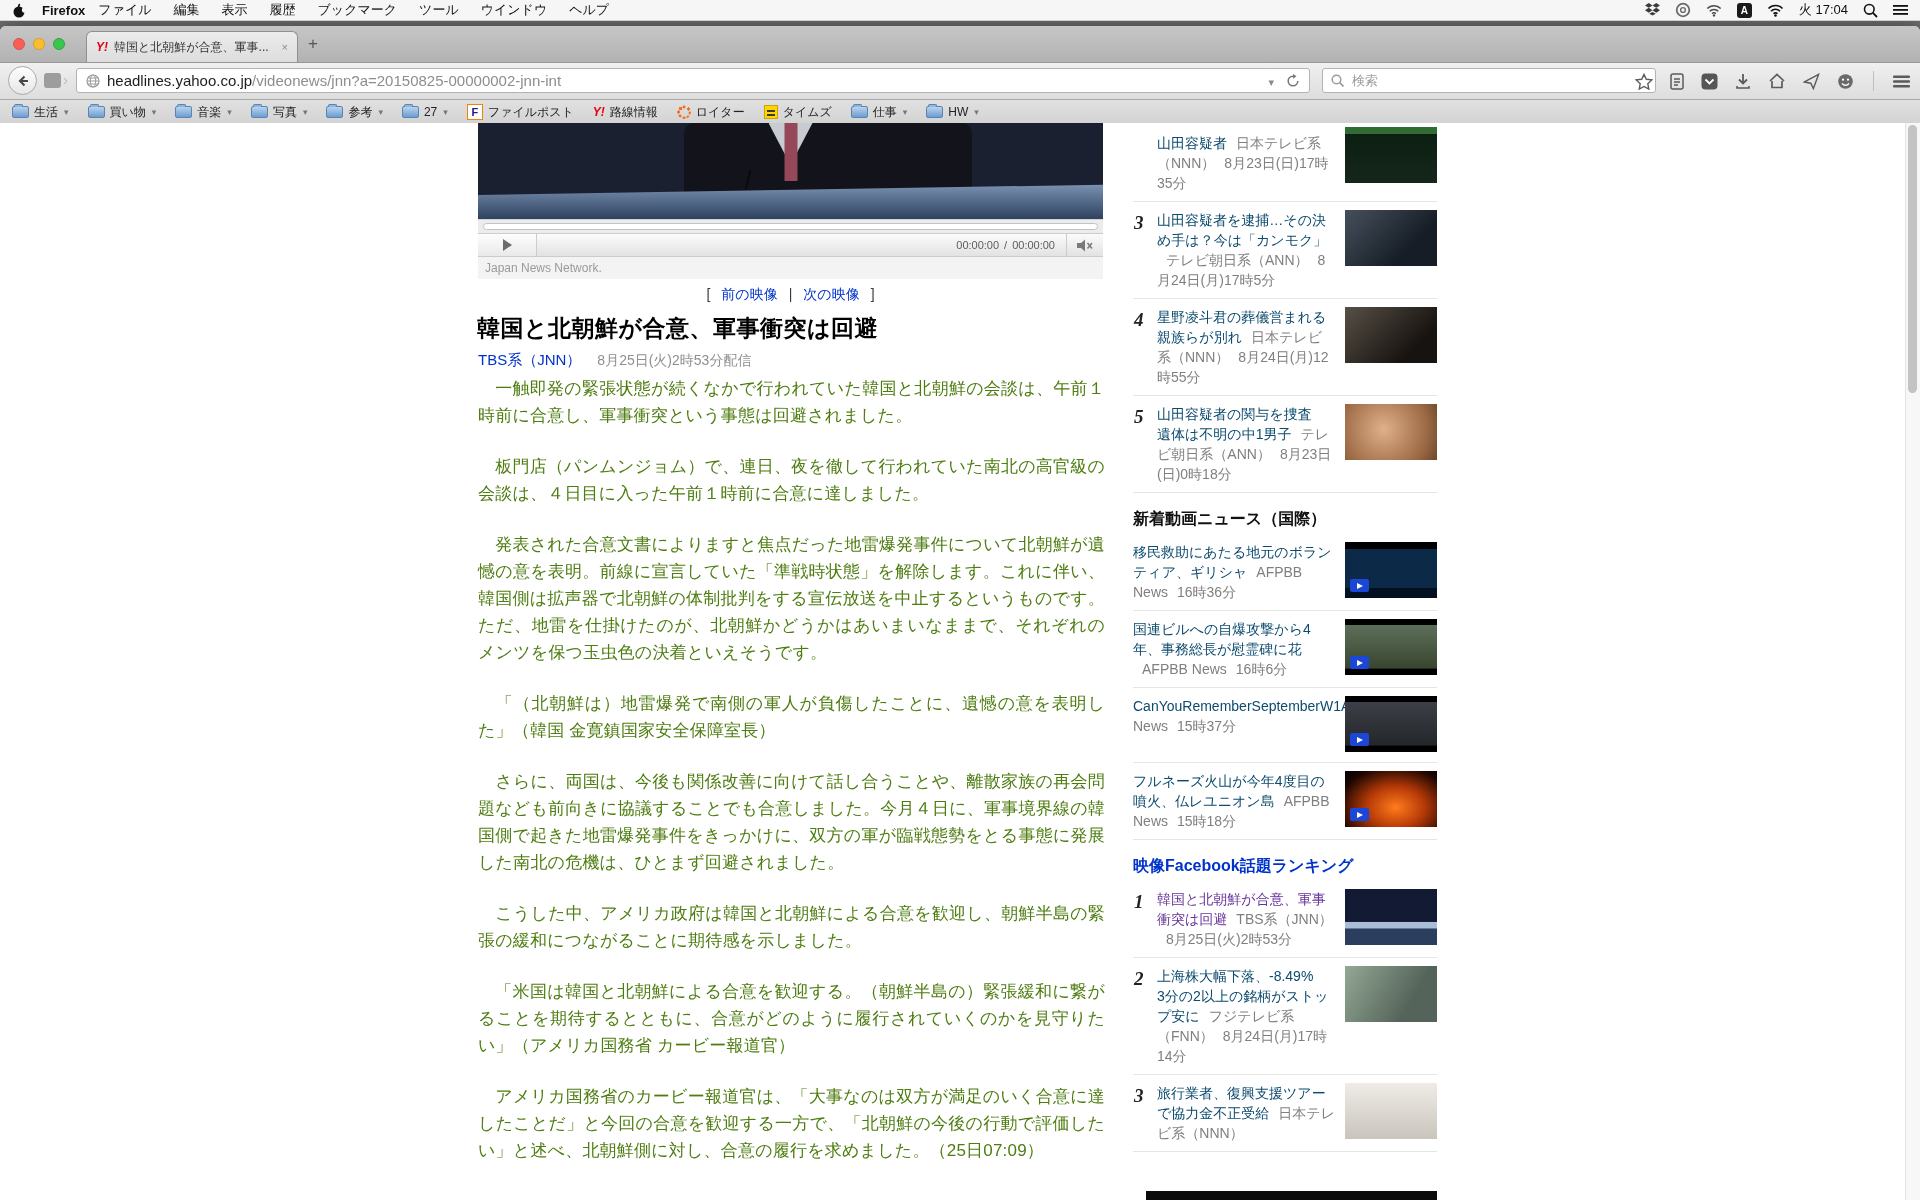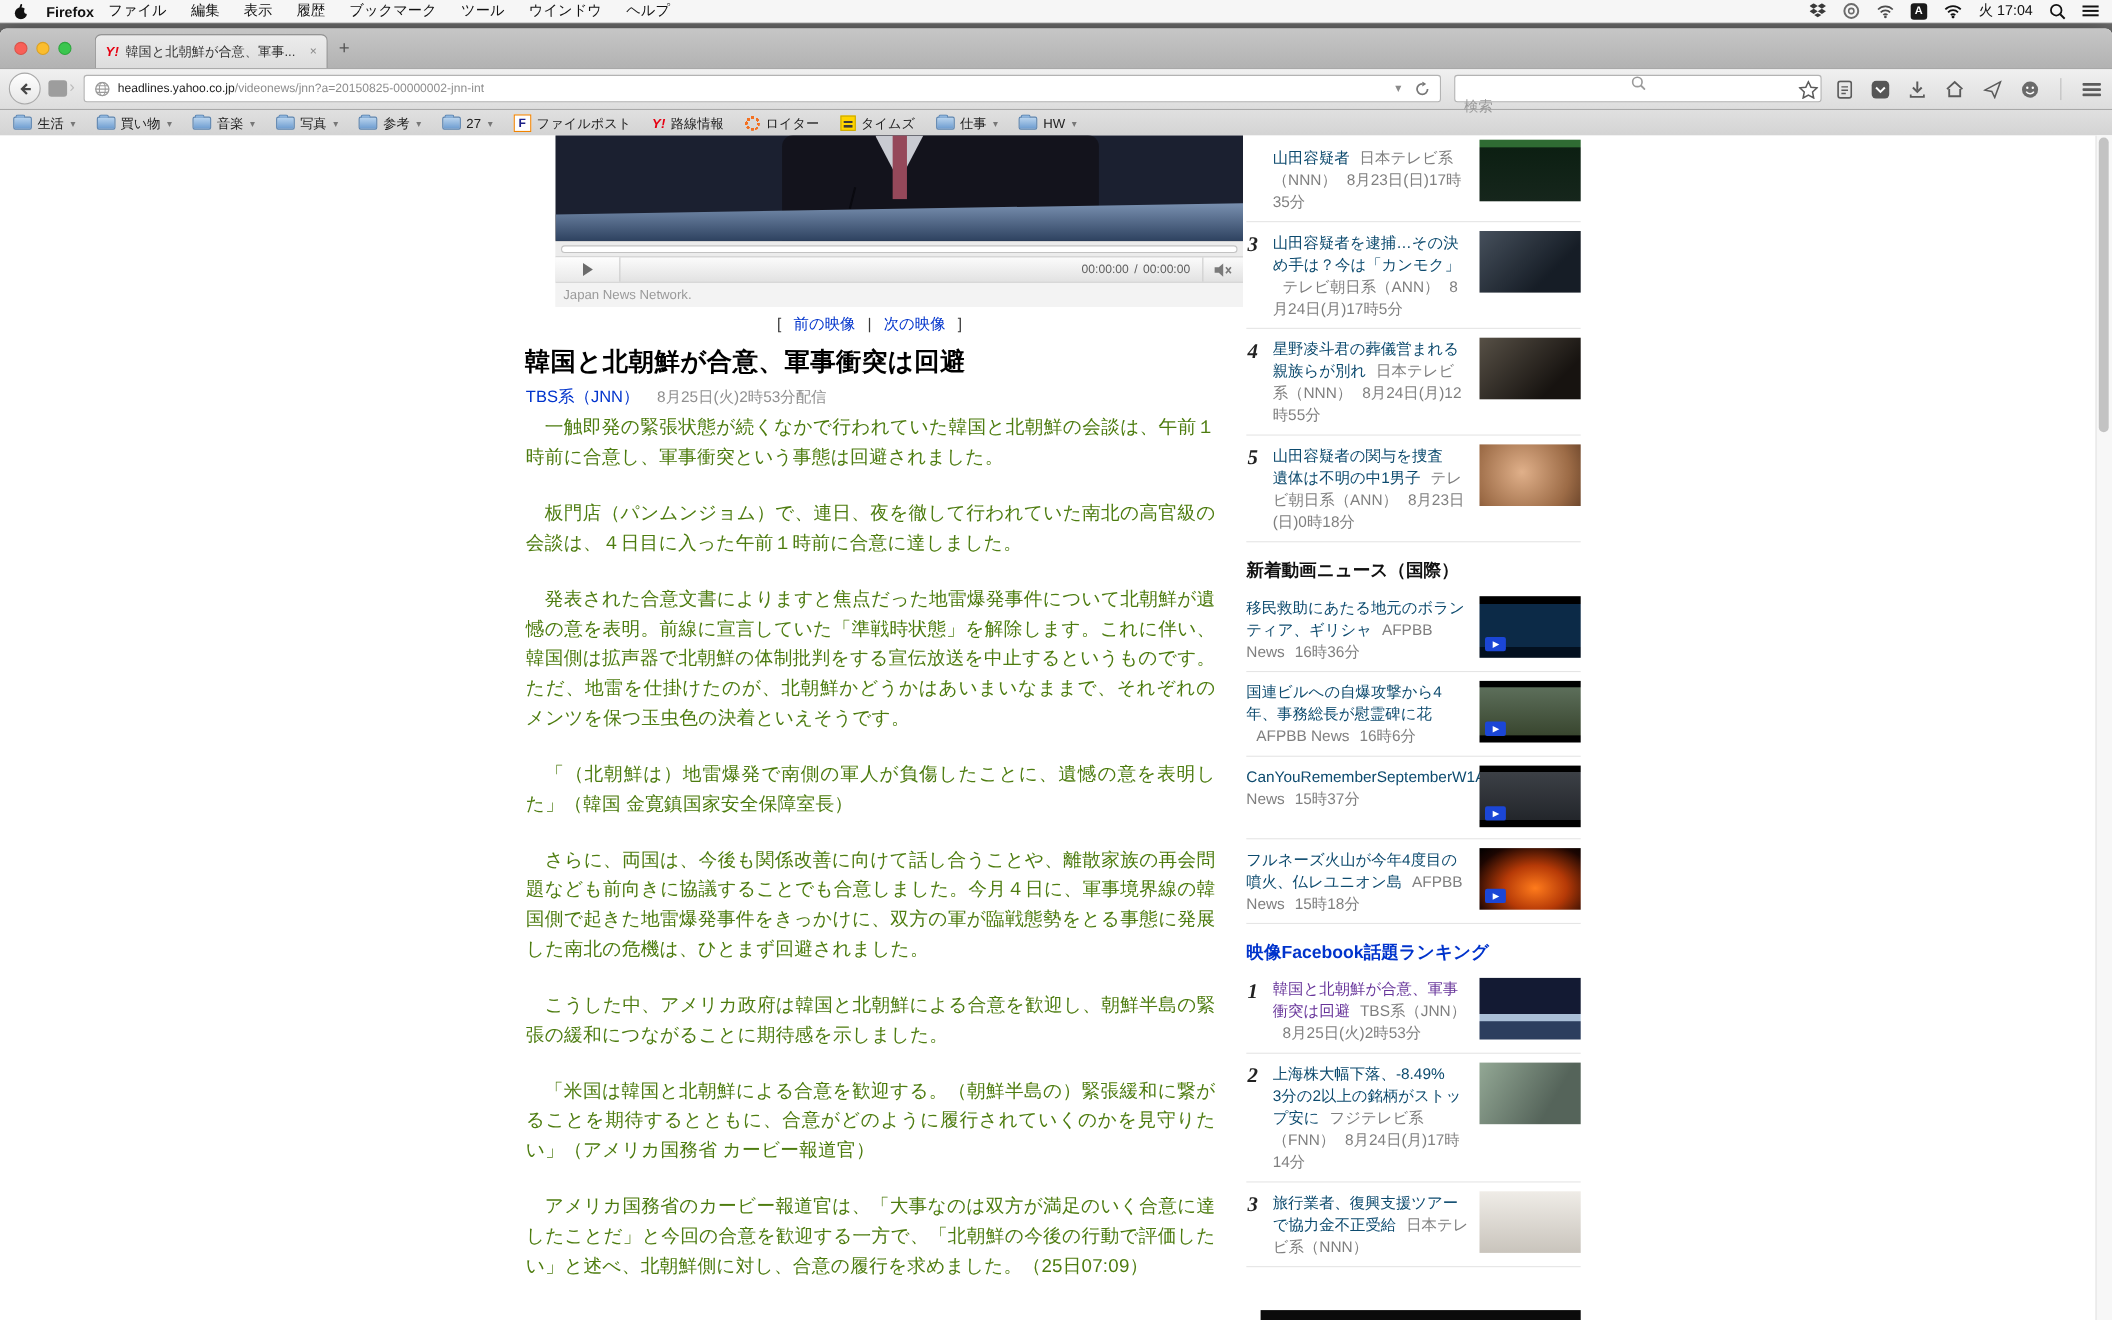--- a/index.html
+++ b/index.html
@@ -32,27 +32,27 @@
   .tab .close{color:#8a8a8a;margin-left:6px;font-size:11px;flex:none;}
   .newtab{position:absolute;left:308px;top:8px;font-size:17px;color:#555;}
   
   .navbar{height:36px;background:linear-gradient(#f0f0f0,#dddddd);border-bottom:1px solid #a8a8a8;position:relative;}
   .backbtn{position:absolute;left:8px;top:3px;width:29px;height:29px;border-radius:50%;
            background:linear-gradient(#fefefe,#e7e7e7);border:1px solid #a9a9a9;
            display:flex;align-items:center;justify-content:center;box-sizing:border-box;}
   .fwdbox{position:absolute;left:44px;top:10px;width:17px;height:15px;background:#9d9d9d;border-radius:3px;}
   .crumb-chevron{position:absolute;left:63px;top:8px;color:#bbb;font-size:15px;}
   .urlbar{position:absolute;left:76px;top:5px;width:1234px;height:25px;background:#fff;border:1px solid #b3b3b3;
-          border-radius:3px;display:flex;align-items:center;gap:7px;padding:0 9px;box-sizing:border-box;font-size:11px;}
+          border-radius:3px;display:flex;align-items:center;gap:7px;padding:0 9px;box-sizing:border-box;font-size:15px;}
   .url-domain{color:#1d1d1d;}
   .url-path{color:#8d8d8d;}
   .url-right{margin-left:auto;display:flex;align-items:center;gap:12px;color:#777;}
   .caret-glyph::after{content:"▾";color:#8a8a8a;font-size:11px;}
   .searchbar{position:absolute;left:1322px;top:5px;width:334px;height:25px;background:#fff;border:1px solid #b3b3b3;
-             border-radius:3px;display:flex;align-items:center;gap:6px;padding:0 8px;box-sizing:border-box;flex-direction:column;}
+             border-radius:3px;display:flex;align-items:center;gap:6px;padding:0 8px;box-sizing:border-box;}
   .searchbar input{border:none;outline:none;font-size:13px;width:100%;background:transparent;
                    font-family:"Liberation Sans","DejaVu Sans",sans-serif;color:#333;}
   .searchbar input::placeholder{color:#9a9a9a;}
   .nav-icons{position:absolute;right:10px;top:8px;display:flex;align-items:center;gap:17px;}
   .nav-icons .divider{width:1px;height:20px;background:#bdbdbd;margin:0 2px;}
   .icon-btn{display:flex;align-items:center;justify-content:center;}
   
   .bookmarksbar{height:24px;background:linear-gradient(#e0e0e0,#d3d3d3);border-bottom:1px solid #b6b6b6;
                 display:flex;align-items:center;padding:0 12px;gap:19px;font-size:12px;color:#222;}
   .bm{display:flex;align-items:center;gap:5px;white-space:nowrap;}
@@ -72,21 +72,21 @@
                  radial-gradient(circle 1.6px at 7px 13px,#f37021 97%,transparent),
                  radial-gradient(circle 1.6px at 3px 11px,#f37021 97%,transparent),
                  radial-gradient(circle 1.6px at 1.5px 7px,#f37021 97%,transparent),
                  radial-gradient(circle 1.6px at 3.5px 3.5px,#f37021 97%,transparent);}
   .badge-times{width:14px;height:14px;background:#ffd400;border:1px solid #c9a700;box-sizing:border-box;flex:none;position:relative;}
   .badge-times::after{content:"";position:absolute;left:2px;right:2px;top:4px;height:6px;
                       background:linear-gradient(#3a3a3a 0 2px,transparent 2px 4px,#3a3a3a 4px 6px);}
   
   .content{position:absolute;top:97px;left:0;right:0;bottom:0;background:#fff;overflow:hidden;}
   
-  .vplayer{position:absolute;left:478px;top:0;width:625px;background:#f3f3f3;margin-left:27px;}
+  .vplayer{position:absolute;left:478px;top:0;width:625px;background:#f3f3f3;}
   .vp-screen{position:relative;height:96px;background:#1b2030;overflow:hidden;}
   .vp-suit{position:absolute;left:33%;top:0;width:46%;height:100%;background:#13131c;border-radius:10px 10px 0 0;}
   .vp-shirt{position:absolute;left:50%;top:0;width:44px;height:42px;background:#c9cbd2;transform:translateX(-50%);
             clip-path:polygon(0 0,100% 0,50% 100%);}
   .vp-tie{position:absolute;left:50%;top:0;width:13px;height:60%;background:#95485a;transform:translateX(-50%);}
   .vp-podium{position:absolute;left:0;bottom:0;width:100%;height:38%;
              background:linear-gradient(#7d94b4,#2e4260);clip-path:polygon(0 34%,100% 6%,100% 100%,0 100%);}
   .vp-mic{position:absolute;left:43%;bottom:30%;width:2px;height:20px;background:#0a0a10;transform:rotate(14deg);}
   .vp-seek{height:13px;background:#ececec;border-top:1px solid #d4d4d4;display:flex;align-items:center;padding:0 5px;}
   .vp-seek-pill{height:7px;width:100%;background:#fff;border:1px solid #c2c2c2;border-radius:5px;box-sizing:border-box;}

